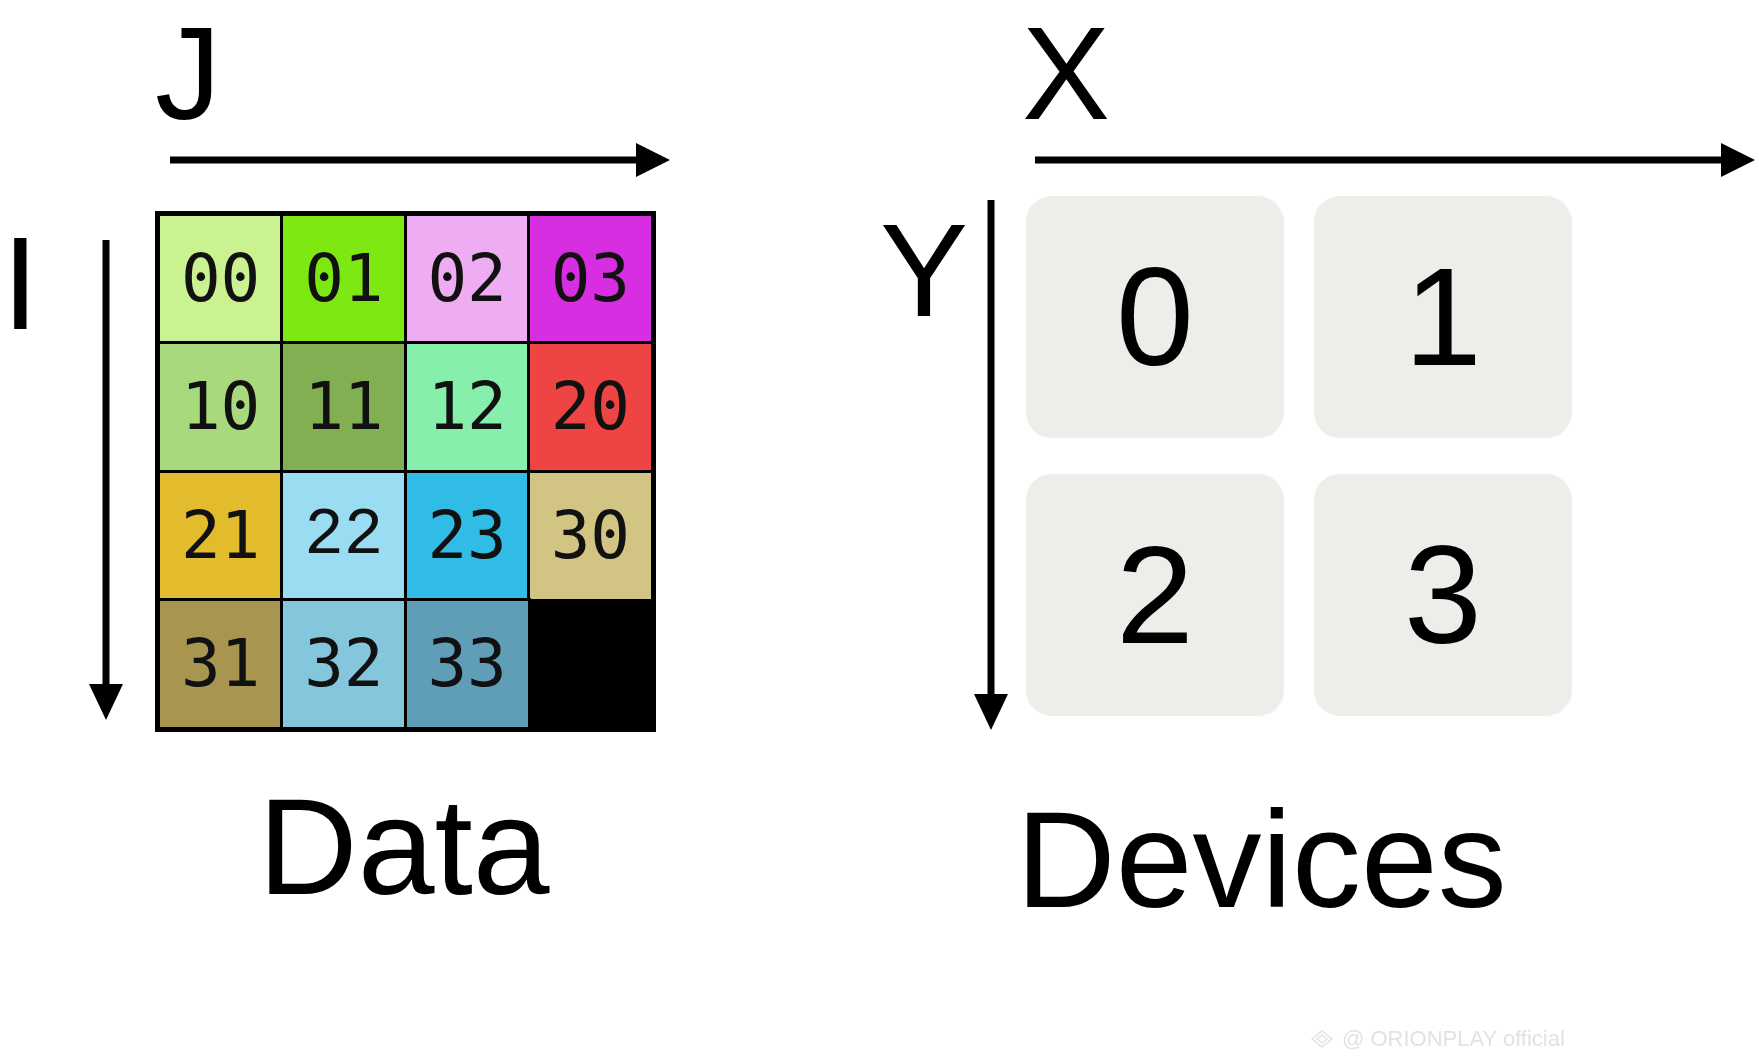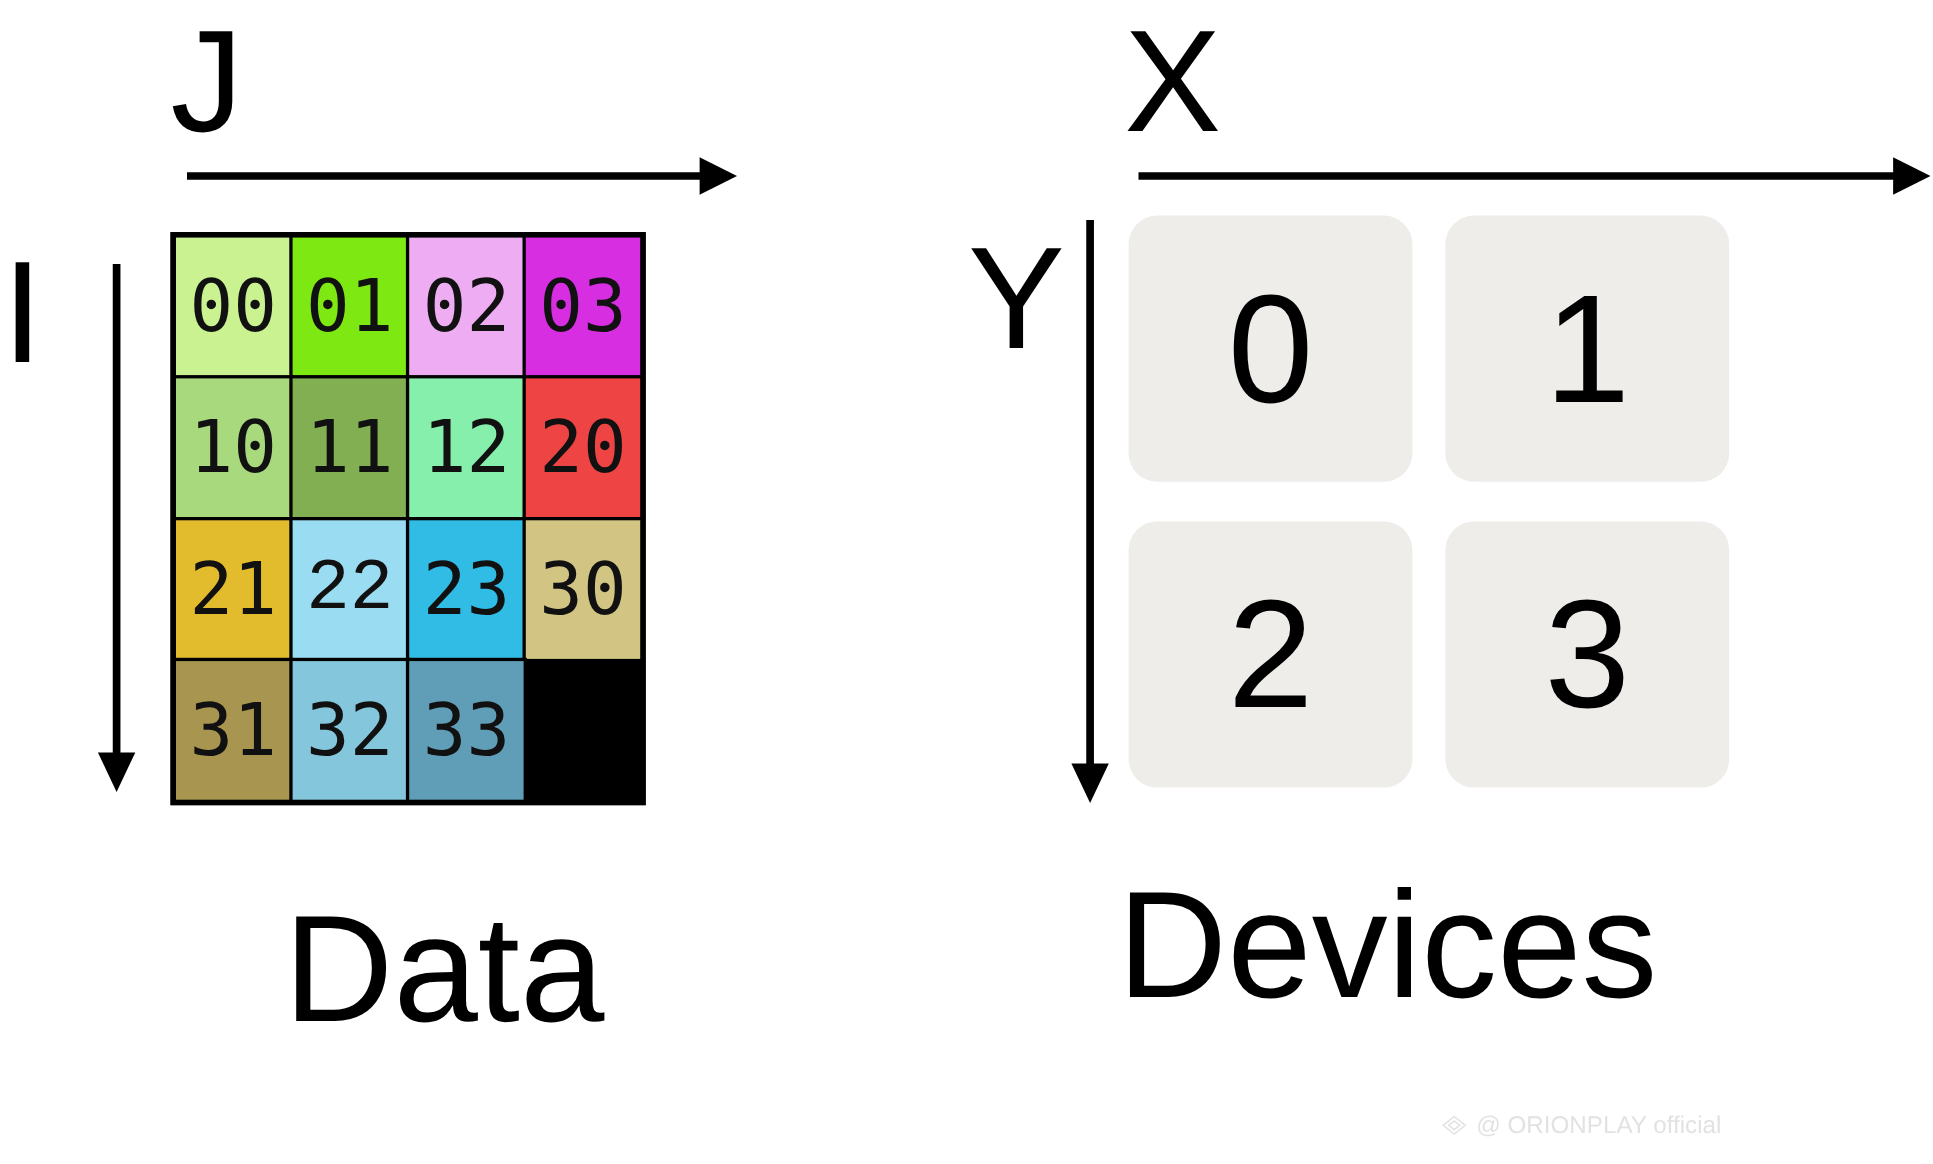--- a/index.html
+++ b/index.html
@@ -44,21 +44,21 @@
   #arrow-j-wrap { left: 170px; top: 130px; width: 500px; height: 60px; }
   #arrow-i-wrap { left: 75px;  top: 240px; width: 62px;  height: 480px; }
   #arrow-x-wrap { left: 1035px; top: 130px; width: 720px; height: 60px; }
   #arrow-y-wrap { left: 960px;  top: 200px; width: 62px;  height: 530px; }
 
   
   #data-grid {
     position: absolute;
     left: 155px;
     top: 211px;
-    width: 432px;
+    width: 501px;
     height: 521px;
     display: grid;
     grid-template-columns: repeat(4, 1fr);
     grid-template-rows: repeat(4, 1fr);
     background: #000000;
     border: 4px solid #000000;
     box-sizing: border-box;
     gap: 0px;
   }
   .data-cell {
@@ -101,21 +101,21 @@
 
   
   .caption {
     position: absolute;
     font-family: "Liberation Sans", sans-serif;
     font-size: 138px;
     line-height: 1;
     color: #000000;
     white-space: nowrap;
   }
-  #caption-data    { left: 258px;  top: 812px; }
+  #caption-data    { left: 258px;  top: 777px; }
   #caption-devices { left: 1016px; top: 790px; }
 
   
   #watermark {
     position: absolute;
     left: 1310px;
     top: 1012px;
     display: flex;
     align-items: center;
     gap: 8px;
@@ -185,21 +185,21 @@
 
   <div id="device-grid">
     <div class="device-box" style="background-color: rgb(239, 237, 234);">0</div>
     <div class="device-box" style="background-color: rgb(239, 237, 234);">1</div>
     <div class="device-box" style="background-color: rgb(239, 237, 234);">2</div>
     <div class="device-box" style="background-color: rgb(239, 237, 234);">3</div>
   </div>
 
   <div class="caption" id="caption-devices">Devices</div>
 
-  <div id="watermark" style="color: rgb(226, 226, 226);">
+  <div id="watermark" style="color: rgb(226, 226, 226); margin-top: 16px;">
     <span class="wm-icon">
       <svg width="24" height="20" viewBox="0 0 24 20">
         <path d="M12 2 L22 10 L12 18 L2 10 Z" fill="none" stroke="#e2e2e2" stroke-width="1.4"></path>
         <path d="M12 6 L17 10 L12 14 L7 10 Z" fill="none" stroke="#e2e2e2" stroke-width="1.4"></path>
       </svg>
     </span>
     <span>@ ORIONPLAY official</span>
   </div>
 
 </div>

